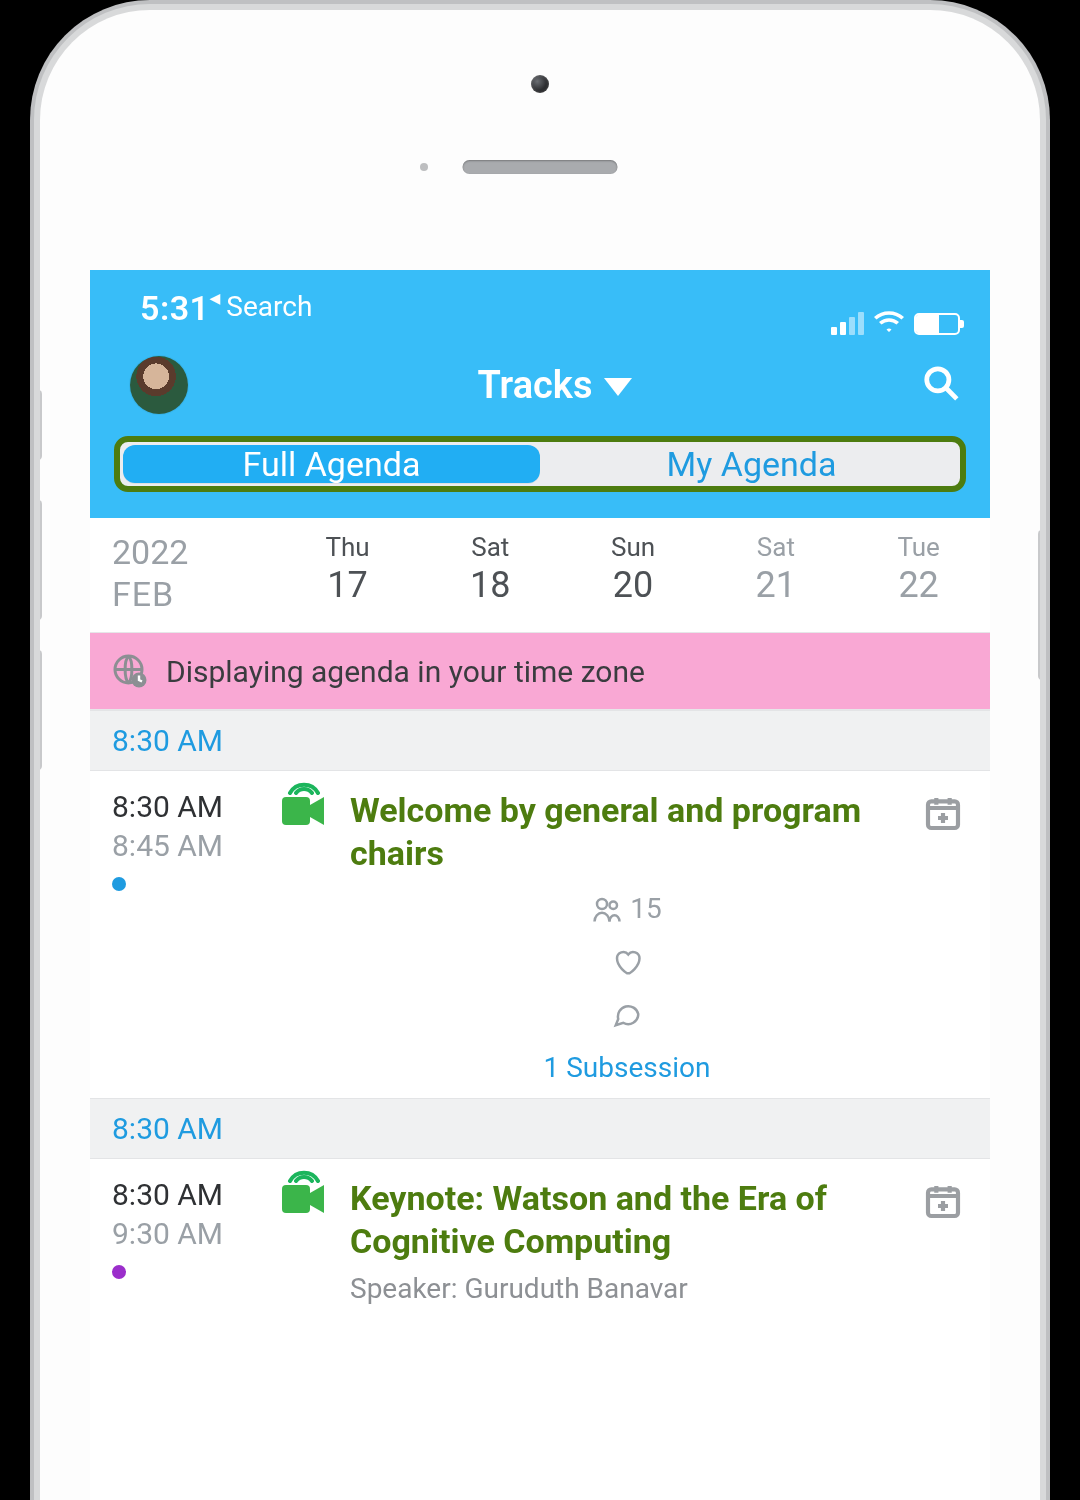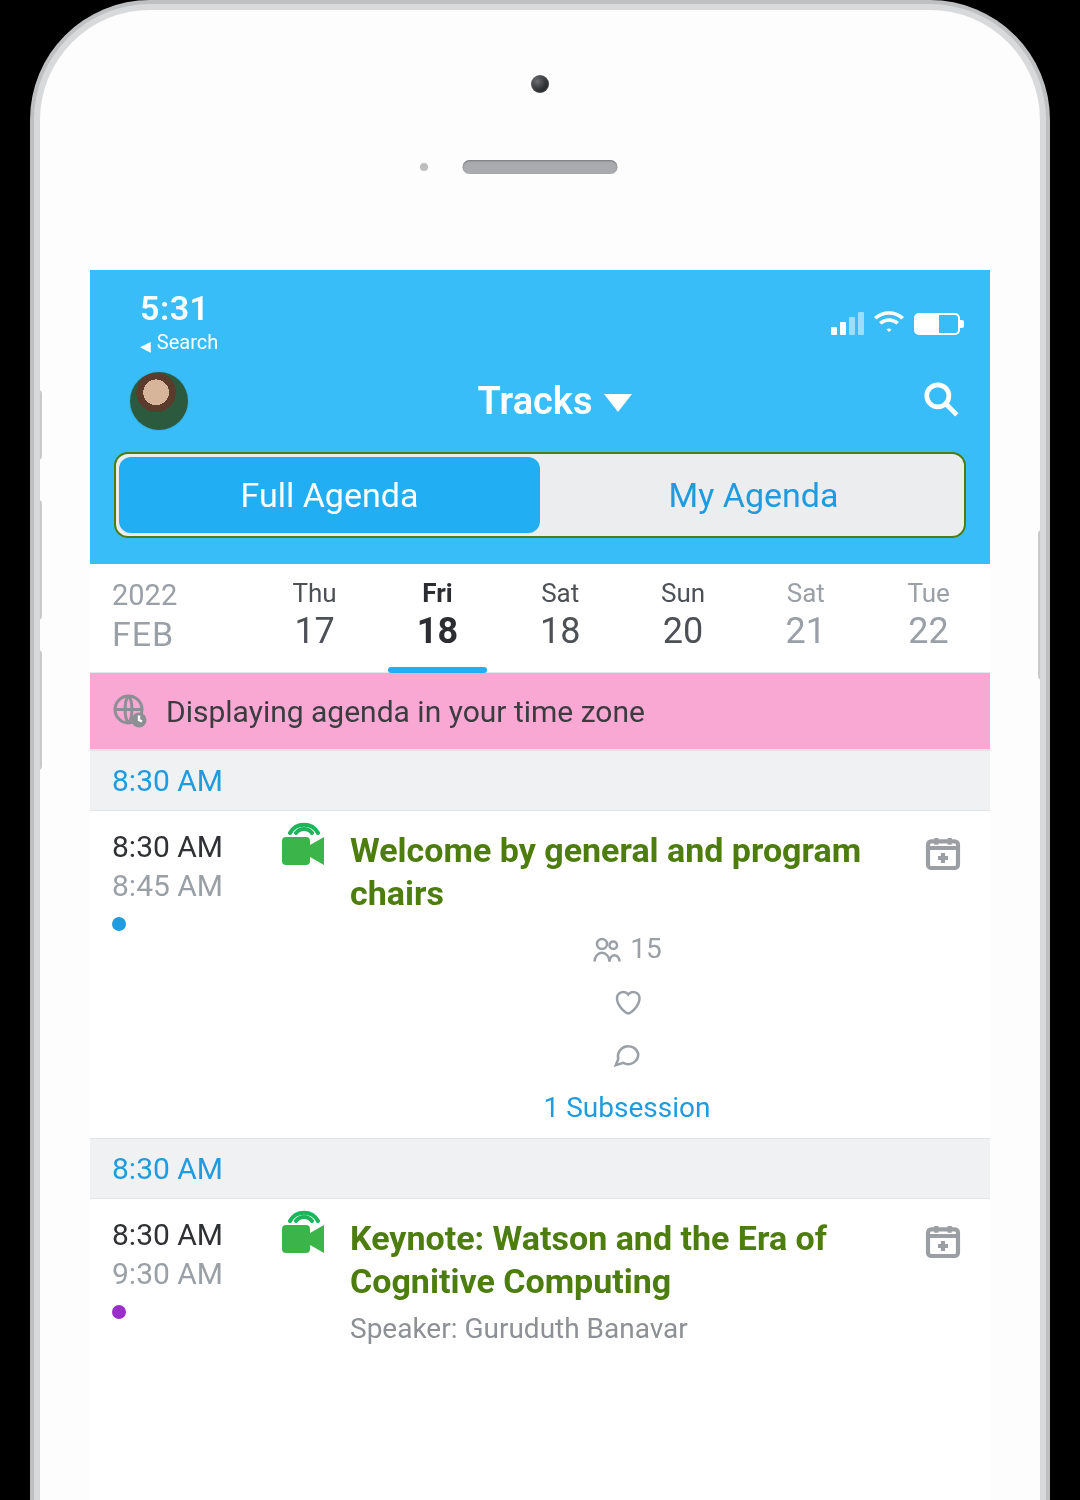--- a/index.html
+++ b/index.html
@@ -71,23 +71,23 @@
   .header {
     background: #38bdf8;
     color: #fff;
   }
   .status-bar {
     display: flex;
     justify-content: space-between;
     align-items: flex-start;
     padding: 18px 30px 0 50px;
   }
-  .status-left { display: flex; flex-direction: column; }
+  .status-left { display: flex; flex-direction: row; }
   .clock { font-size: 34px; font-weight: 600; letter-spacing: 0.5px; }
-  .back-search { font-size: 20px; font-weight: 400; margin-top: 2px; display: flex; align-items: flex-end; gap: 4px;}
+  .back-search { font-size: 28px; font-weight: 400; margin-top: 2px; display: flex; align-items: flex-start; gap: 4px;}
   .back-search::before { content: "◀"; font-size: 14px; margin-right: 2px;}
   .status-right { display: flex; align-items: center; gap: 10px; padding-top: 22px;}
   .sig-bars { display: flex; align-items: flex-end; gap: 3px; height: 22px;}
   .sig-bars span { width: 6px; background: rgba(255,255,255,0.5); border-radius: 1px;}
   .sig-bars span.on { background: #fff; }
   .sig-bars span:nth-child(1){height:8px}
   .sig-bars span:nth-child(2){height:13px}
   .sig-bars span:nth-child(3){height:18px}
   .sig-bars span:nth-child(4){height:23px}
   .wifi-ic svg { width: 30px; height: 24px; }
@@ -102,41 +102,41 @@
     width: 58px; height: 58px; border-radius: 50%; overflow: hidden;
     background: radial-gradient(circle at 45% 35%, #d6b59a 0 26%, #5a3b2c 26% 40%, #2b5a3e 40% 100%);
     box-shadow: 0 0 0 1px rgba(0,0,0,0.05);
   }
   .title-center { display:flex; align-items:center; gap:12px; font-size:38px; font-weight:600;}
   .title-center .caret { width:0;height:0;border-left:14px solid transparent;border-right:14px solid transparent;border-top:18px solid #fff; margin-top:4px;}
   .search-ic svg { width: 38px; height: 38px; stroke:#fff; stroke-width:3; fill:none;}
   
   .seg-wrap { padding: 0 24px 26px 24px; }
   .seg {
-    display:flex; background:#ecedef; border:2px solid #4d7c0f; border-radius: 14px; overflow:hidden; height: 86px;
+    display:flex; background:#ecedef; border:6px solid #4d7c0f; border-radius: 14px; overflow:hidden; height: 56px;
   }
   .seg-btn {
     flex:1; display:flex; align-items:center; justify-content:center;
     font-size:34px; font-weight:400; color:#1f9be0;
   }
   .seg-btn.active {
     background:#21aef3; color:#fff; border-radius:12px; margin:3px; font-weight:400;
     box-shadow: 0 1px 0 rgba(0,0,0,0.05);
   }
   
   .dates {
     display:flex; align-items:stretch; background:#fff; border-bottom:1px solid #e6e7e9;
   }
   .date-col {
     flex:1; text-align:center; padding: 14px 0 18px 0; position:relative; color:#9aa0a6;
   }
   .date-col.lead { flex:1.15; text-align:left; padding-left:22px;}
   .date-col .dow { font-size:26px; }
   .date-col .dnum { font-size:36px; margin-top:2px;}
-  .date-col.lead .dow { font-size:29px;}
+  .date-col.lead .dow { font-size:34px;}
   .date-col.lead .dnum { font-size:34px; letter-spacing:1px; text-transform:uppercase;}
   .date-col.sel { color:#2b2d30; font-weight:700;}
   .date-col.sel::after {
     content:""; position:absolute; left:10%; right:10%; bottom:-1px; height:6px; background:#21aef3; border-radius:3px;
   }
   .date-col.near { color:#4d5155; }
   
   .tz-row {
     display:flex; align-items:center; gap:18px; padding:20px 22px; font-size:30px; color:#3a3c3f;
     border-bottom:1px solid #e6e7e9; background:#f9a8d4;
@@ -246,24 +246,20 @@
 
     <div class="dates">
       <div class="date-col lead">
         <div class="dow">2022</div>
         <div class="dnum">FEB</div>
       </div>
       <div class="date-col near">
         <div class="dow">Thu</div>
         <div class="dnum">17</div>
       </div>
-      <div class="date-col sel">
-        <div class="dow">Fri</div>
-        <div class="dnum">18</div>
-      </div>
       <div class="date-col near">
         <div class="dow">Sat</div>
         <div class="dnum">18</div>
       </div>
       <div class="date-col near">
         <div class="dow">Sun</div>
         <div class="dnum">20</div>
       </div>
       <div class="date-col">
         <div class="dow">Sat</div>

